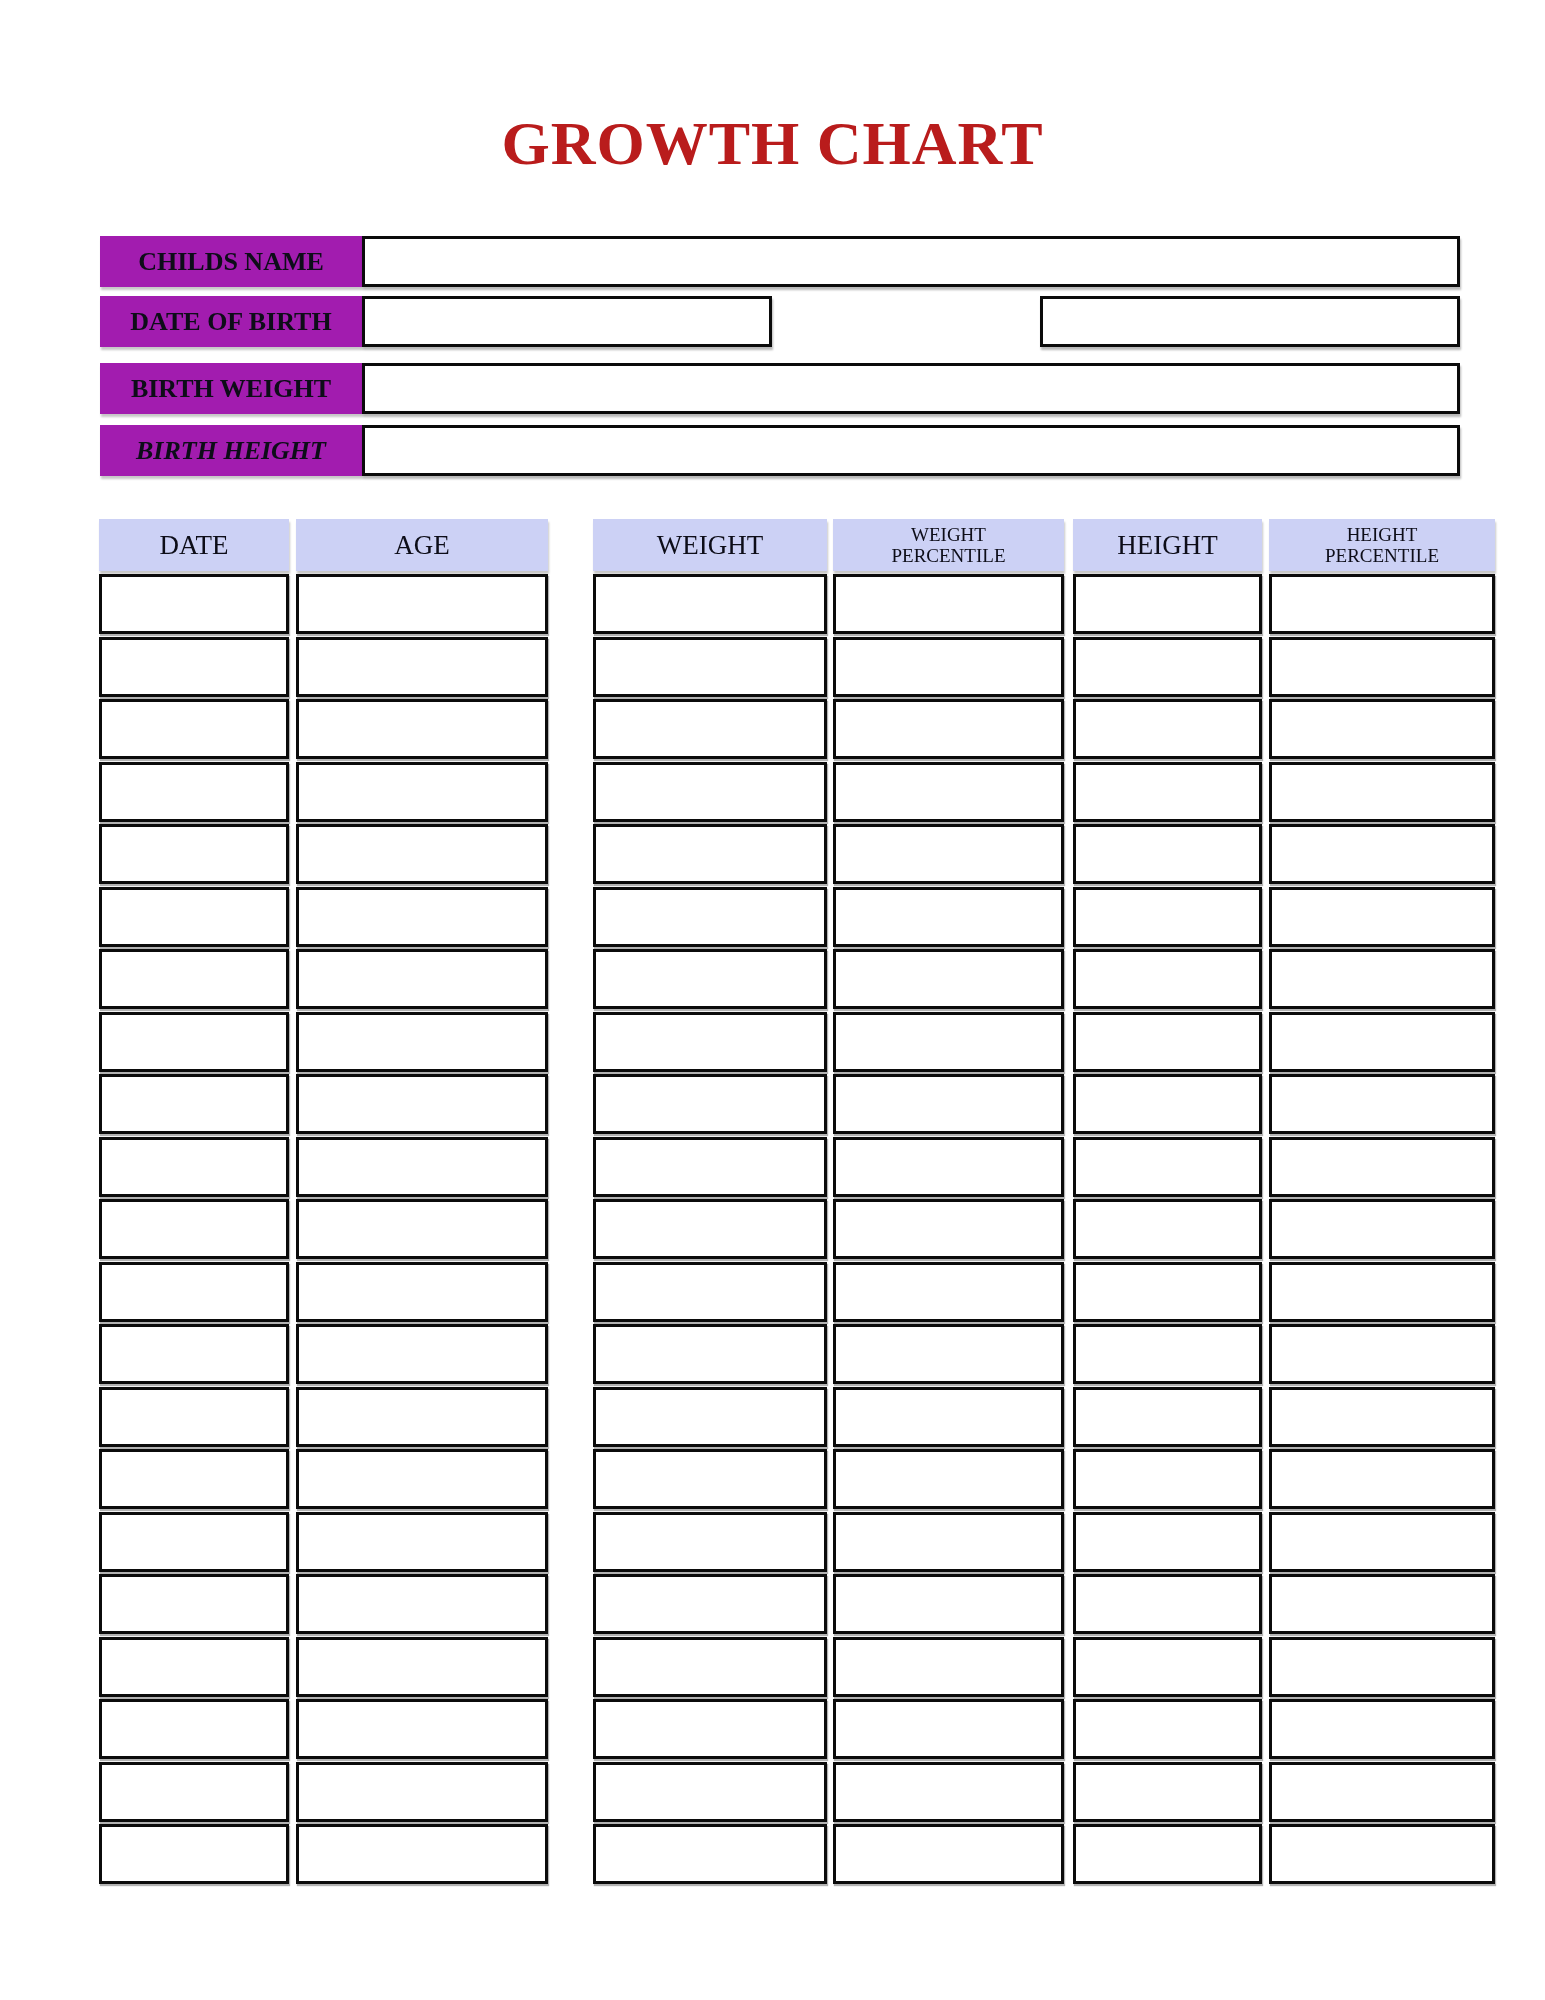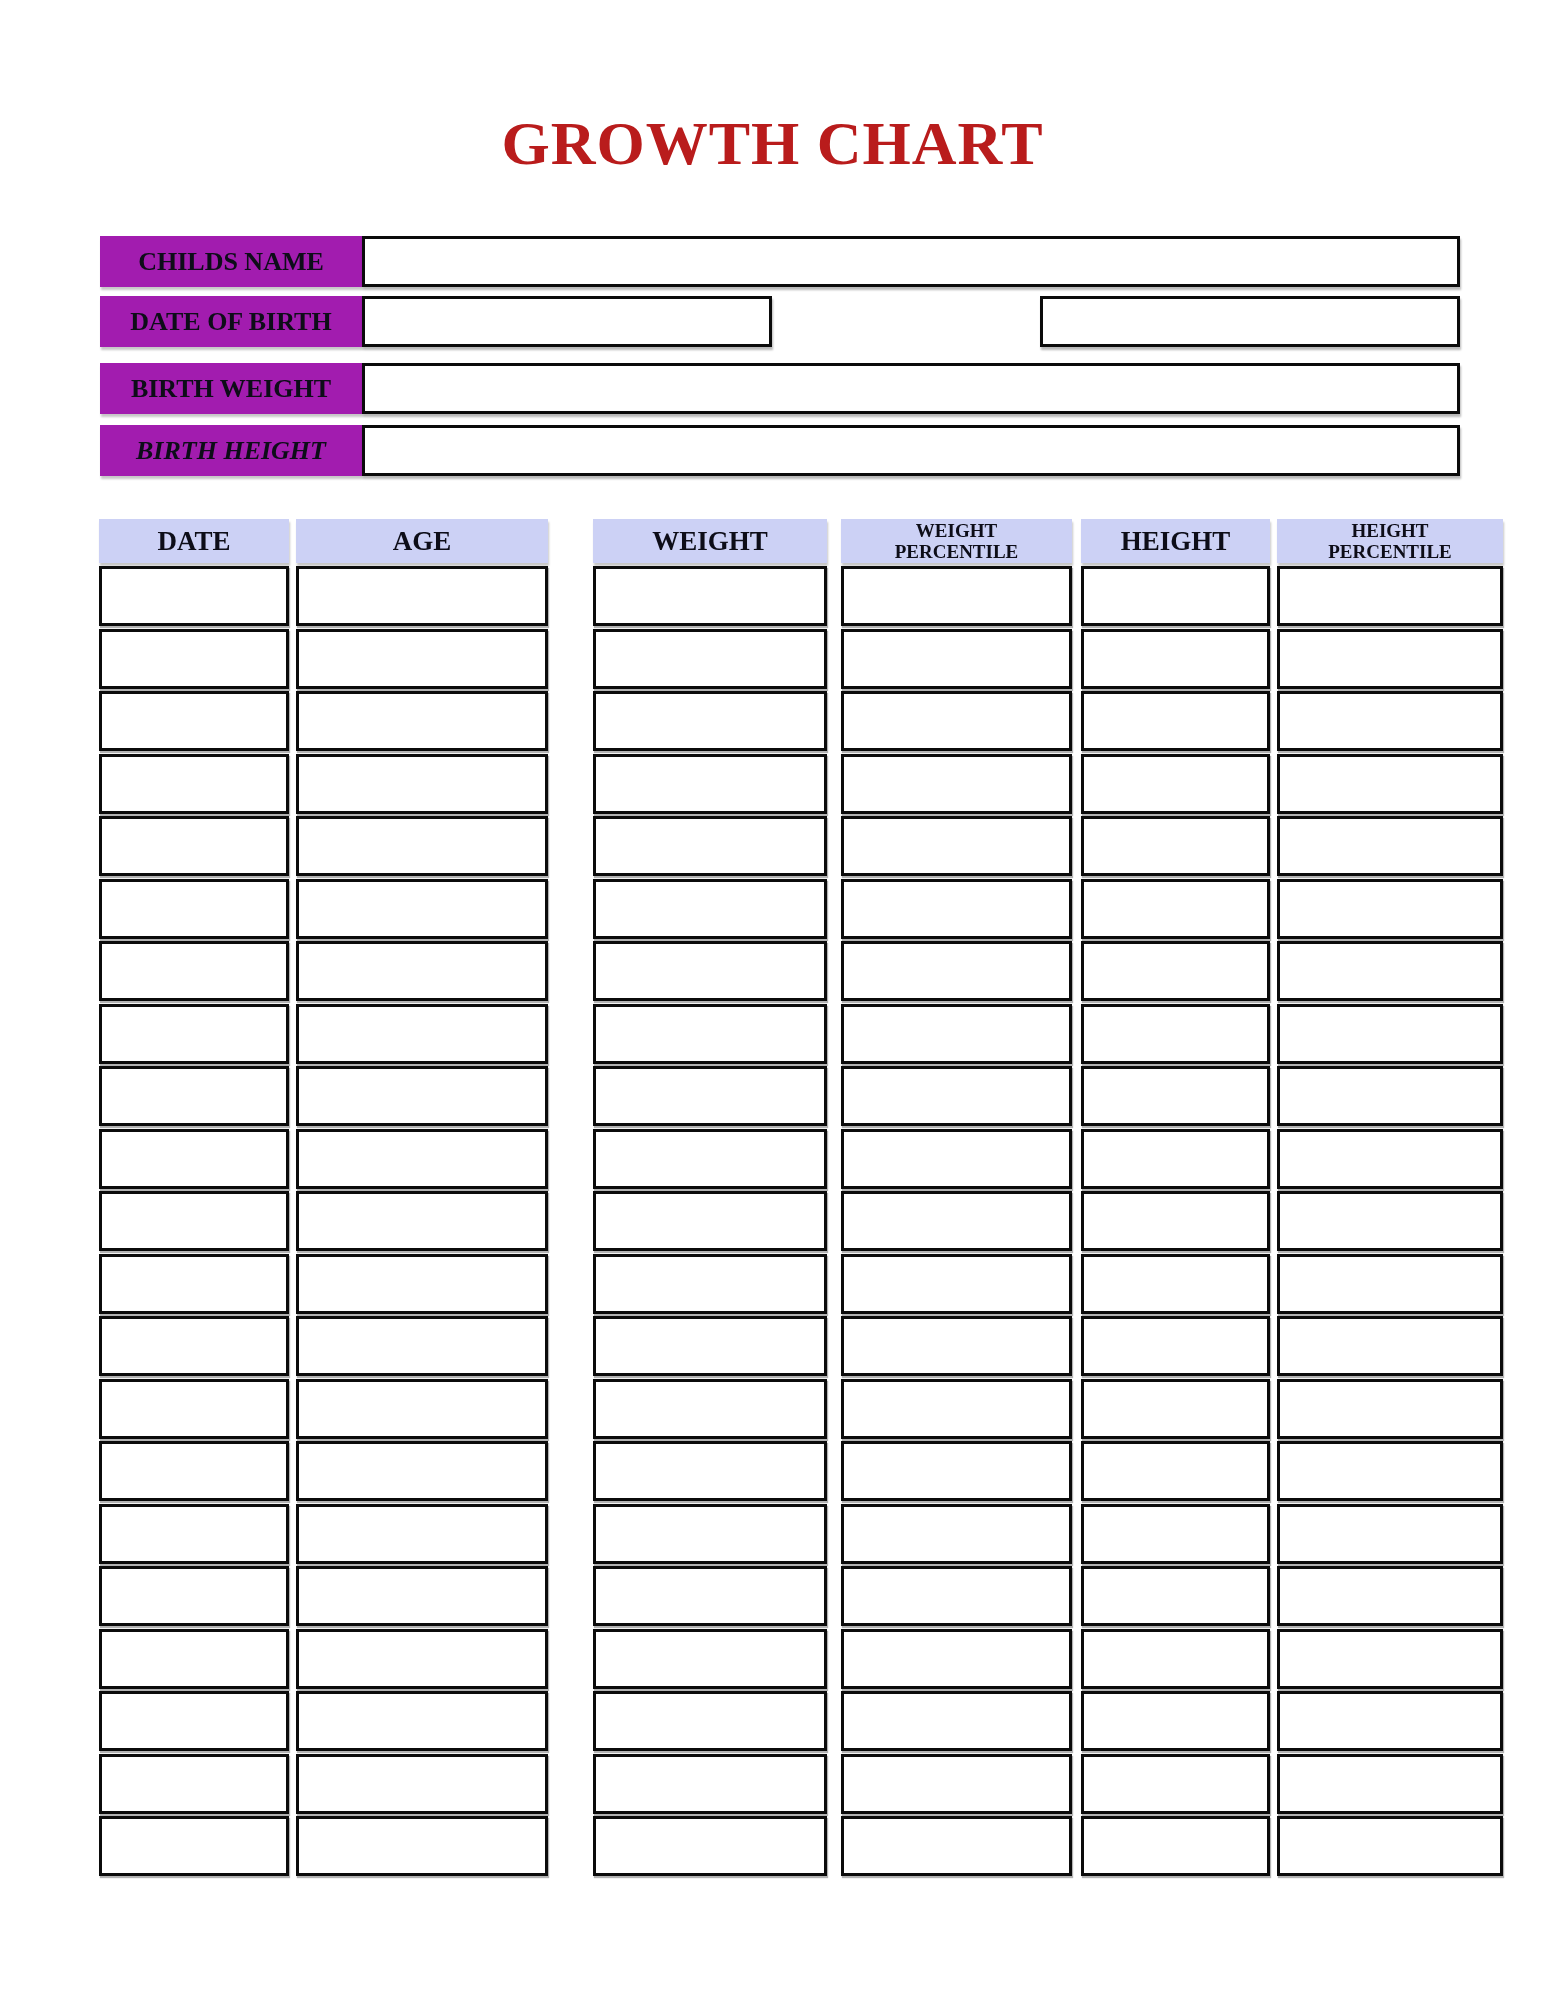--- a/index.html
+++ b/index.html
@@ -53,33 +53,33 @@
   
   .gtable{
     position:absolute;
     left:99px; top:519px;
     display:flex;
     align-items:flex-start;
   }
   .gcol{display:flex; flex-direction:column; row-gap:2.5px;}
   .gcol:nth-child(1){width:190px; margin-right:7px;}
   .gcol:nth-child(2){width:252px; margin-right:8px;}
-  .gcol:nth-child(3){width:234px; margin-right:14px;padding-left:37px;}
+  .gcol:nth-child(3){width:234px; margin-right:6px;padding-left:37px;}
   .gcol:nth-child(4){width:231px; margin-right:9px;}
   .gcol:nth-child(5){width:189px; margin-right:7px;}
   .gcol:nth-child(6){width:226px;}
   .ghead{
-    height:44px;
+    height:52px;
     background:#ccd1f5;
     box-shadow:1px 3px 2px rgba(0,0,0,0.22);
     display:flex;
     align-items:center;
     justify-content:center;
     text-align:center;
-    font-weight:bold;
+    font-weight:normal;
     font-size:27px;
     color:#0d0d18;
     box-sizing:border-box;
     margin-bottom:0.5px;
   }
   .ghead.two-line span{
     display:inline-block;
     max-width:150px;
     font-size:19px;
     line-height:1.12;

